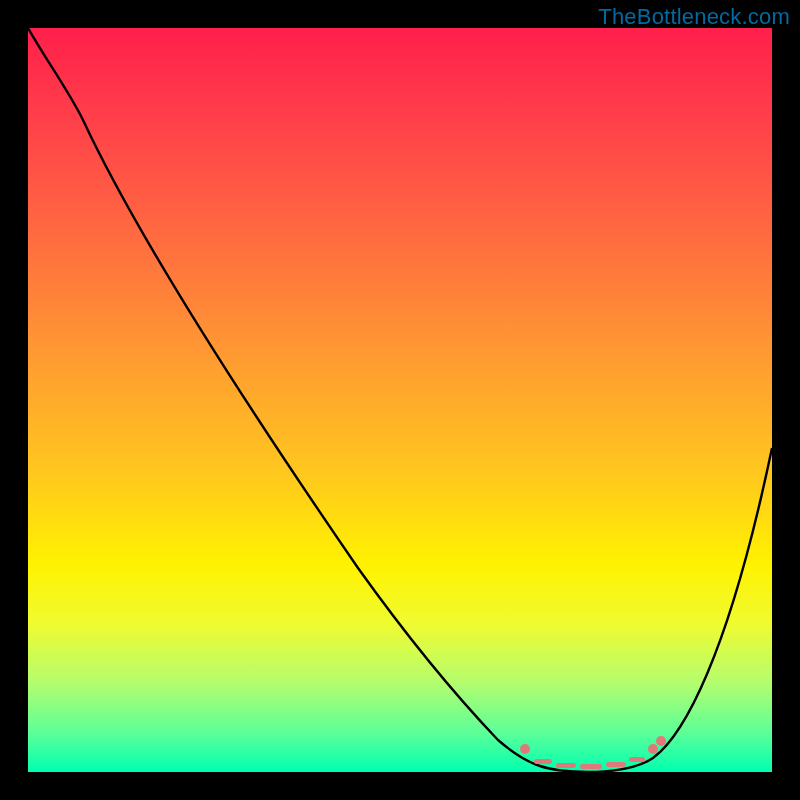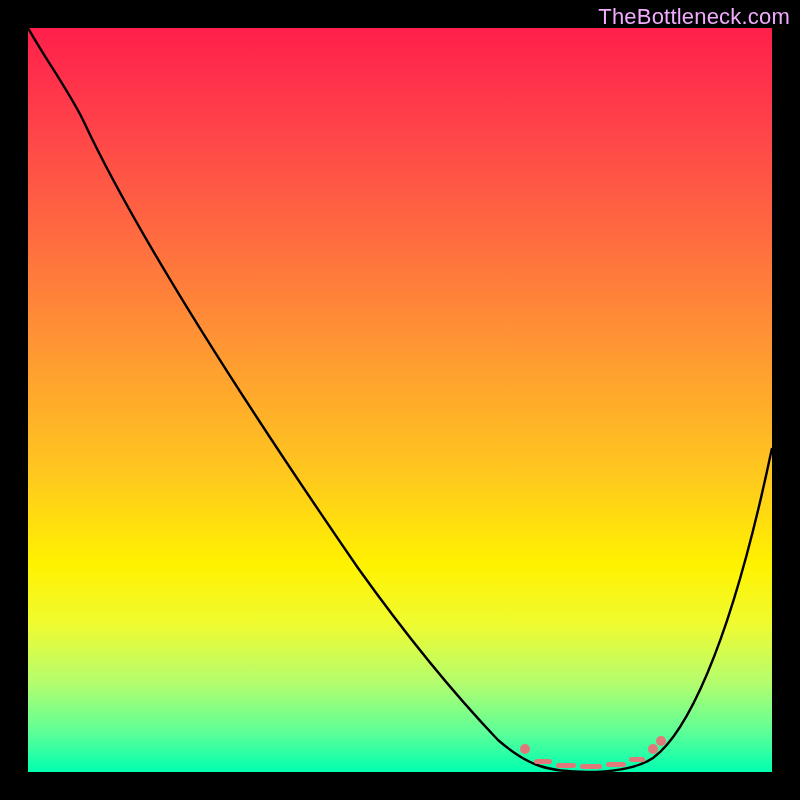--- a/index.html
+++ b/index.html
@@ -1,18 +1,18 @@
 <!DOCTYPE html>
 <html><head>
   <meta charset="utf-8">
   <style>
     * { margin: 0; padding: 0; box-sizing: border-box; }
     html, body { width: 800px; height: 800px; overflow: hidden; background: #000; font-family: Arial, sans-serif; }
     .frame { position: relative; width: 800px; height: 800px; background: #000; }
-    .watermark { position: absolute; top: 4px; right: 10px; color: #f0abfc; font-size: 22px; font-weight: 500; letter-spacing: 0.2px; }
+    .watermark { position: absolute; top: 4px; right: 10px; color: #0369a1; font-size: 22px; font-weight: 500; letter-spacing: 0.2px; }
     .plot { position: absolute; top: 28px; left: 28px; width: 744px; height: 744px; }
     .gradient-bg { position: absolute; inset: 0; background: linear-gradient(to bottom,
       #ff1f4b 0%,
       #ff3f4a 12%,
       #ff6b40 28%,
       #ff9a32 44%,
       #ffc81e 60%,
       #fff200 72%,
       #f0fb30 80%,
       #b4fd6e 88%,

